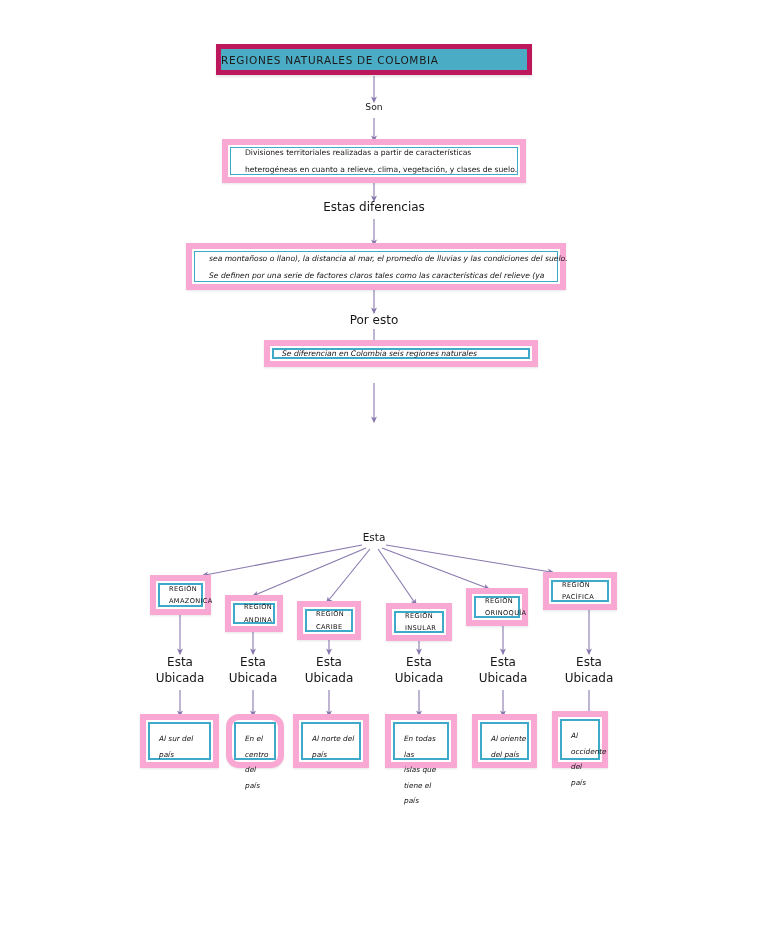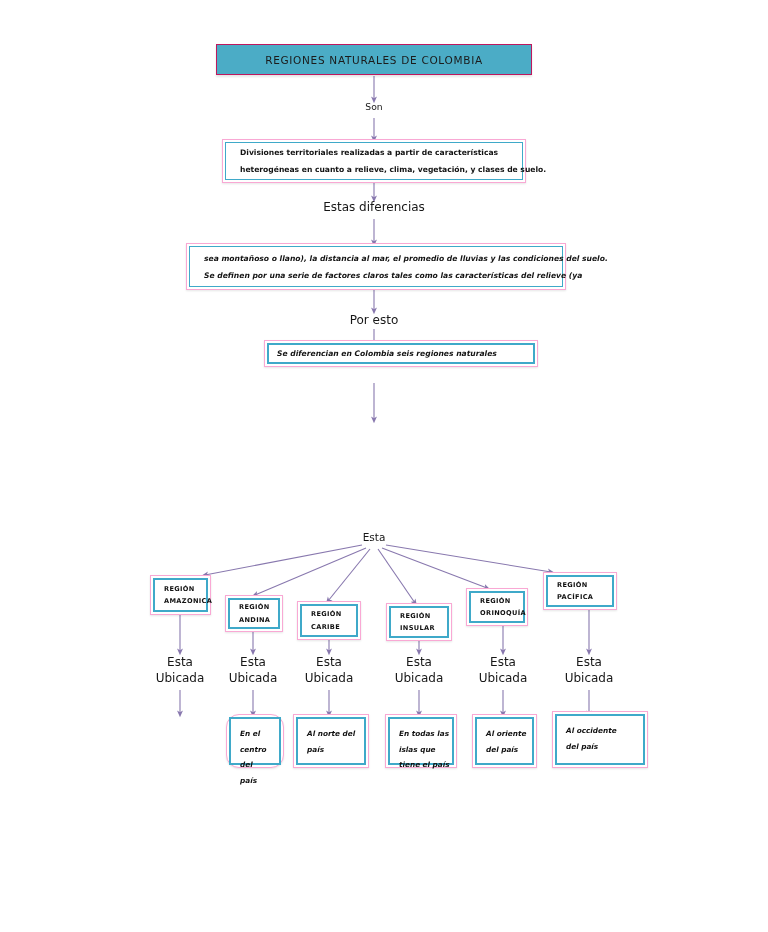--- a/index.html
+++ b/index.html
@@ -35,40 +35,39 @@
 
   
   .node {
     position: absolute;
     box-sizing: border-box;
   }
 
   
   .title-banner {
     background: #4BACC6;
-    border: 1px solid #be185d;
+    border: 5px solid #be185d;
     box-shadow: 0 2px 2px rgba(0,0,0,0.10);
     display: flex;
     align-items: center;
-    justify-content: center;
+    justify-content: flex-start;
   }
   .title-banner .txt {
     font-size: 10.5px;
     letter-spacing: 0.7px;
     color: #1b1b1b;
     font-family: "DejaVu Sans", "Liberation Sans", sans-serif;
   }
 
   
   .dbox {
     background: #ffffff;
-    border: 1px solid #f9a8d4;
+    border: 6px solid #f9a8d4;
     padding: 2px;
     box-shadow: 0 1px 2px rgba(0,0,0,0.10);
-    font-weight: bold;
   }
   .dbox > .inner {
     border: 1.6px solid #3FA9C9;
     width: 100%;
     height: 100%;
     box-sizing: border-box;
     background: #ffffff;
     display: flex;
     flex-direction: column;
     justify-content: center;
@@ -281,20 +280,27 @@
   </div>
   <div class="conn-label big" style="left:463px; top:654px; width:80px;">
     <div>Esta</div>
     <div>Ubicada</div>
   </div>
   <div class="conn-label big" style="left:549px; top:654px; width:80px;">
     <div>Esta</div>
     <div>Ubicada</div>
   </div>
 
+  <div class="node dbox thick loc" style="left:140px; top:714px; width:79px; height:54px;">
+    <div class="inner">
+      <div class="line">Al sur del país</div>
+      <div class="line"></div>
+      <div class="line"></div>
+    </div>
+  </div>
 
   <div class="node dbox thick loc" style="left:226px; top:714px; width:58px; height:54px;border-radius:13px;">
     <div class="inner">
       <div class="line">En el</div>
       <div class="line">centro del</div>
       <div class="line">país</div>
     </div>
   </div>
 
   <div class="node dbox thick loc" style="left:293px; top:714px; width:76px; height:54px;">
@@ -314,21 +320,21 @@
   </div>
 
   <div class="node dbox thick loc" style="left:472px; top:714px; width:65px; height:54px;">
     <div class="inner">
       <div class="line">Al oriente</div>
       <div class="line">del país</div>
       <div class="line"></div>
     </div>
   </div>
 
-  <div class="node dbox thick loc" style="left:552px; top:711px; width:96px; height:57px;">
+  <div class="node dbox thick loc" style="left:552px; top:711px; width:56px; height:57px;">
     <div class="inner">
       <div class="line">Al occidente</div>
       <div class="line">del país</div>
       <div class="line"></div>
     </div>
   </div>
 
 </div>
 
 </body></html>

